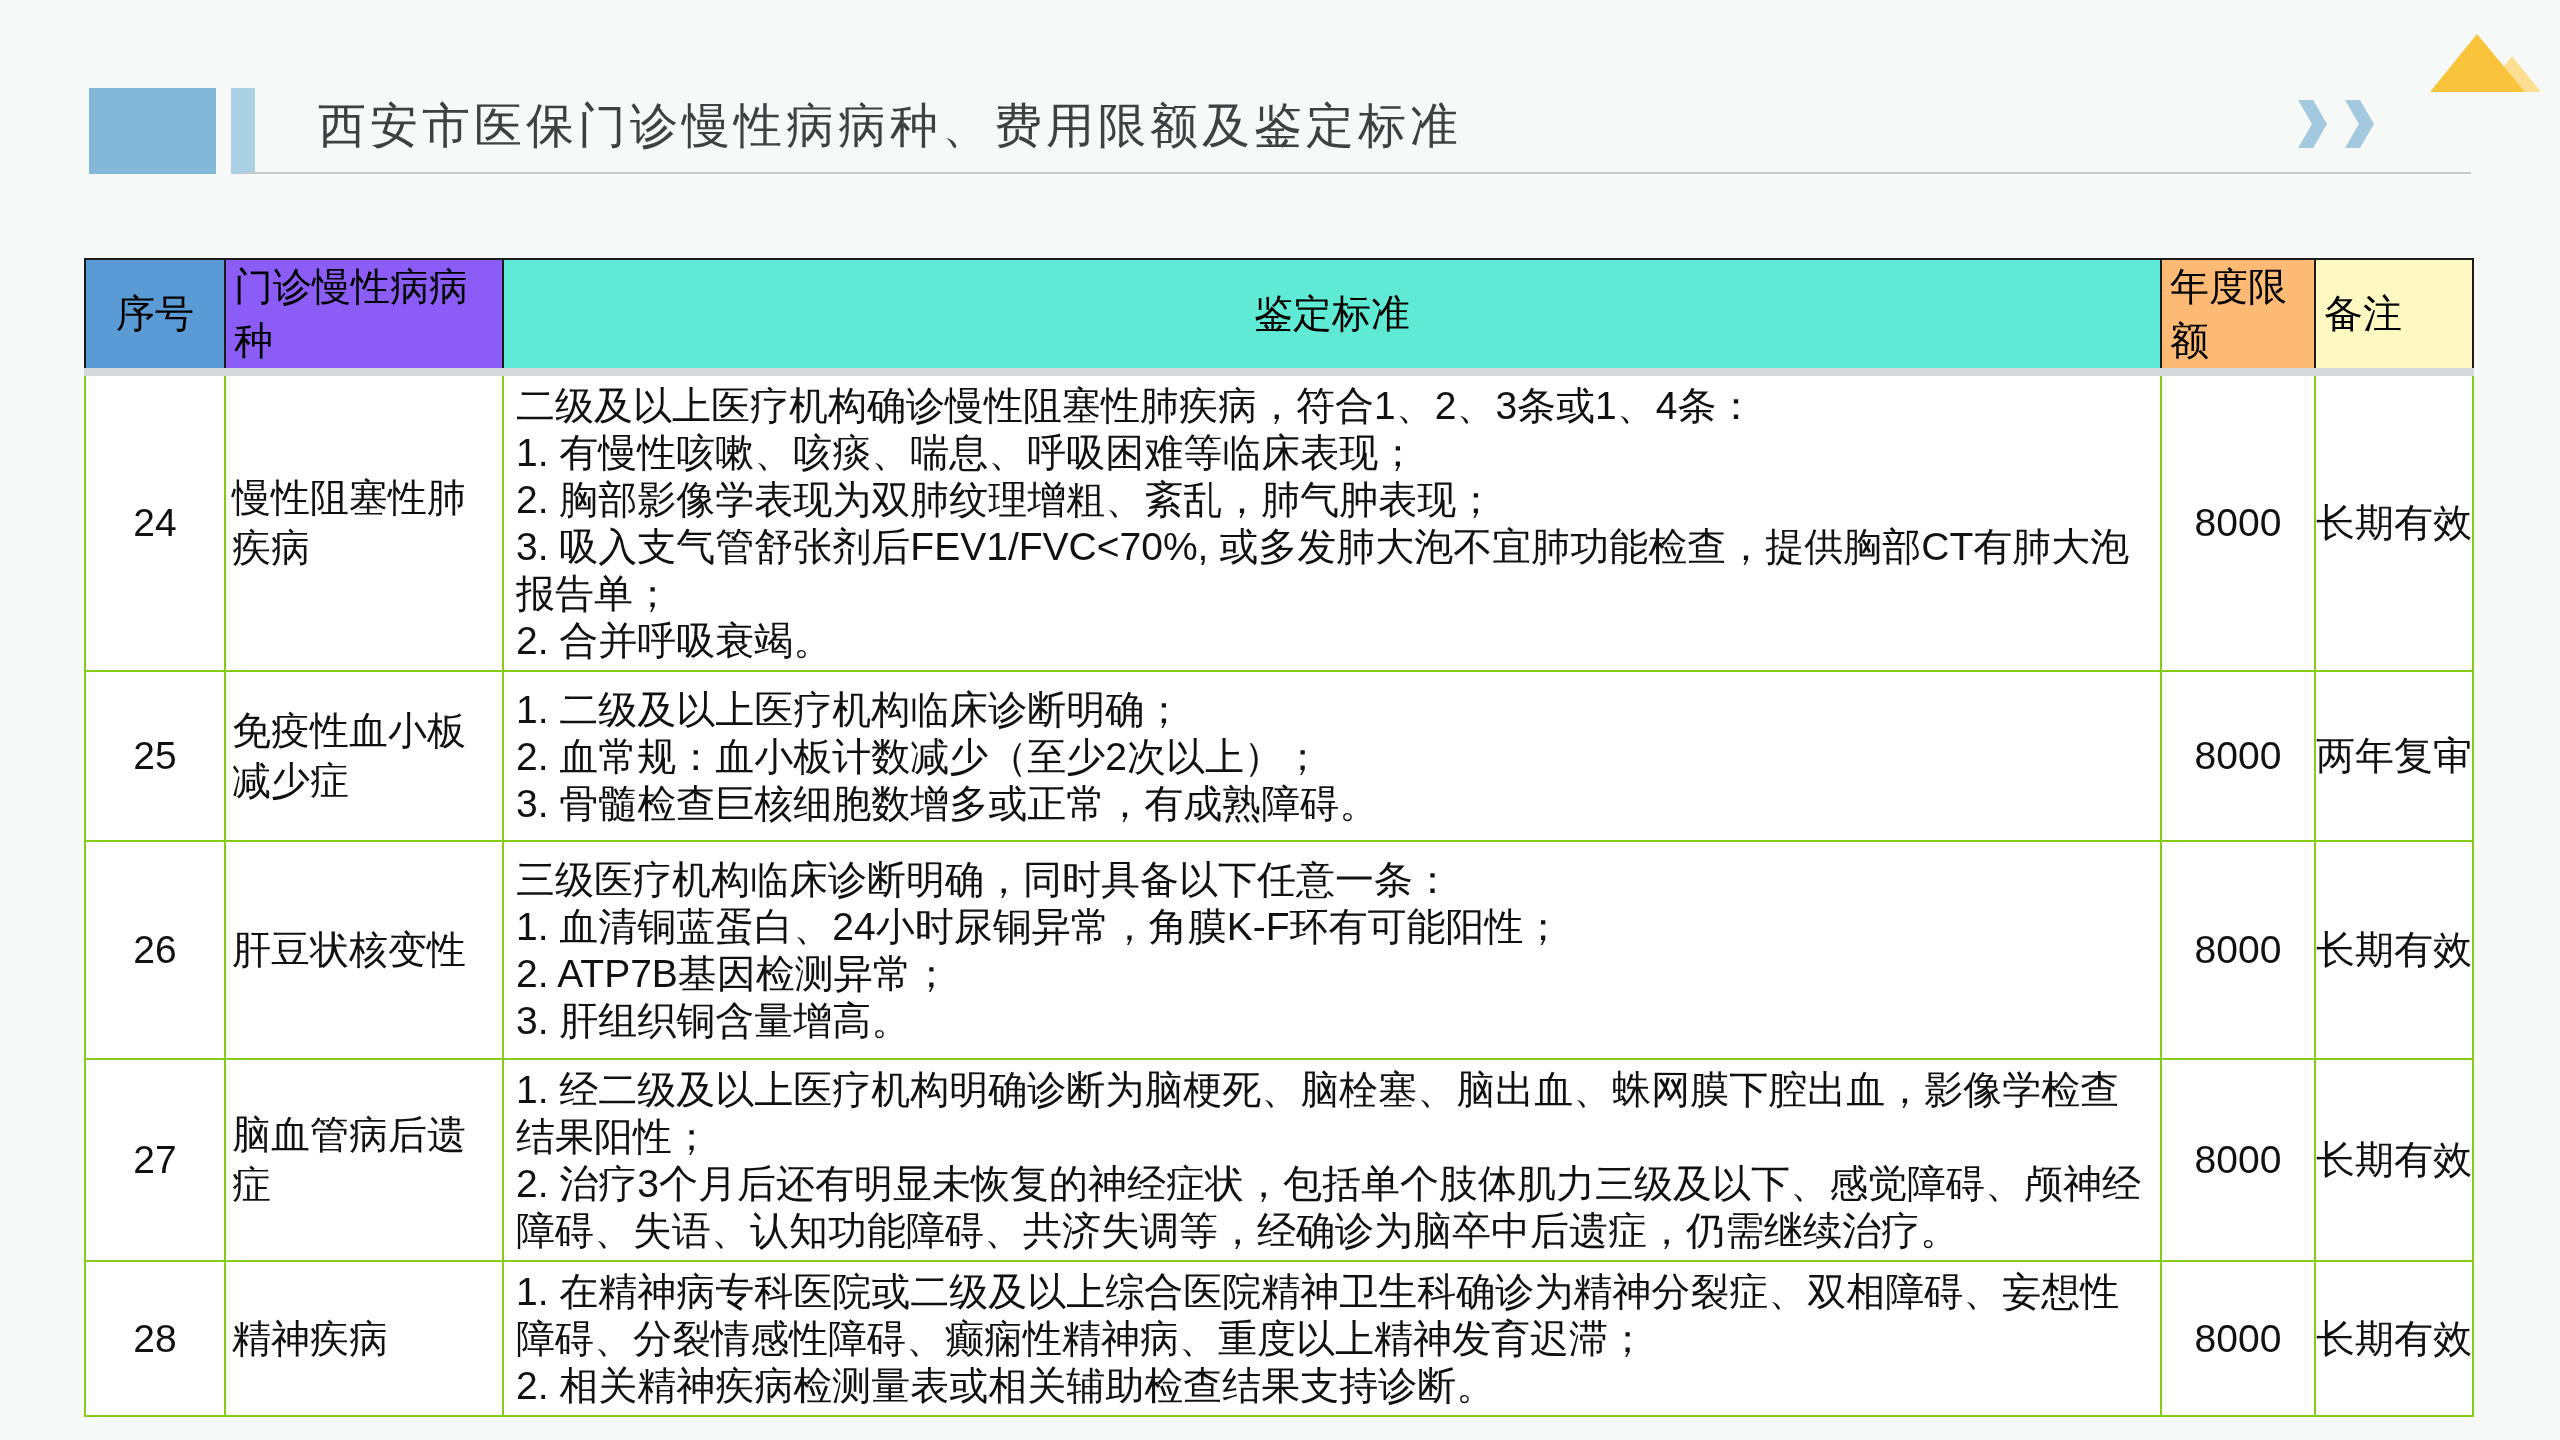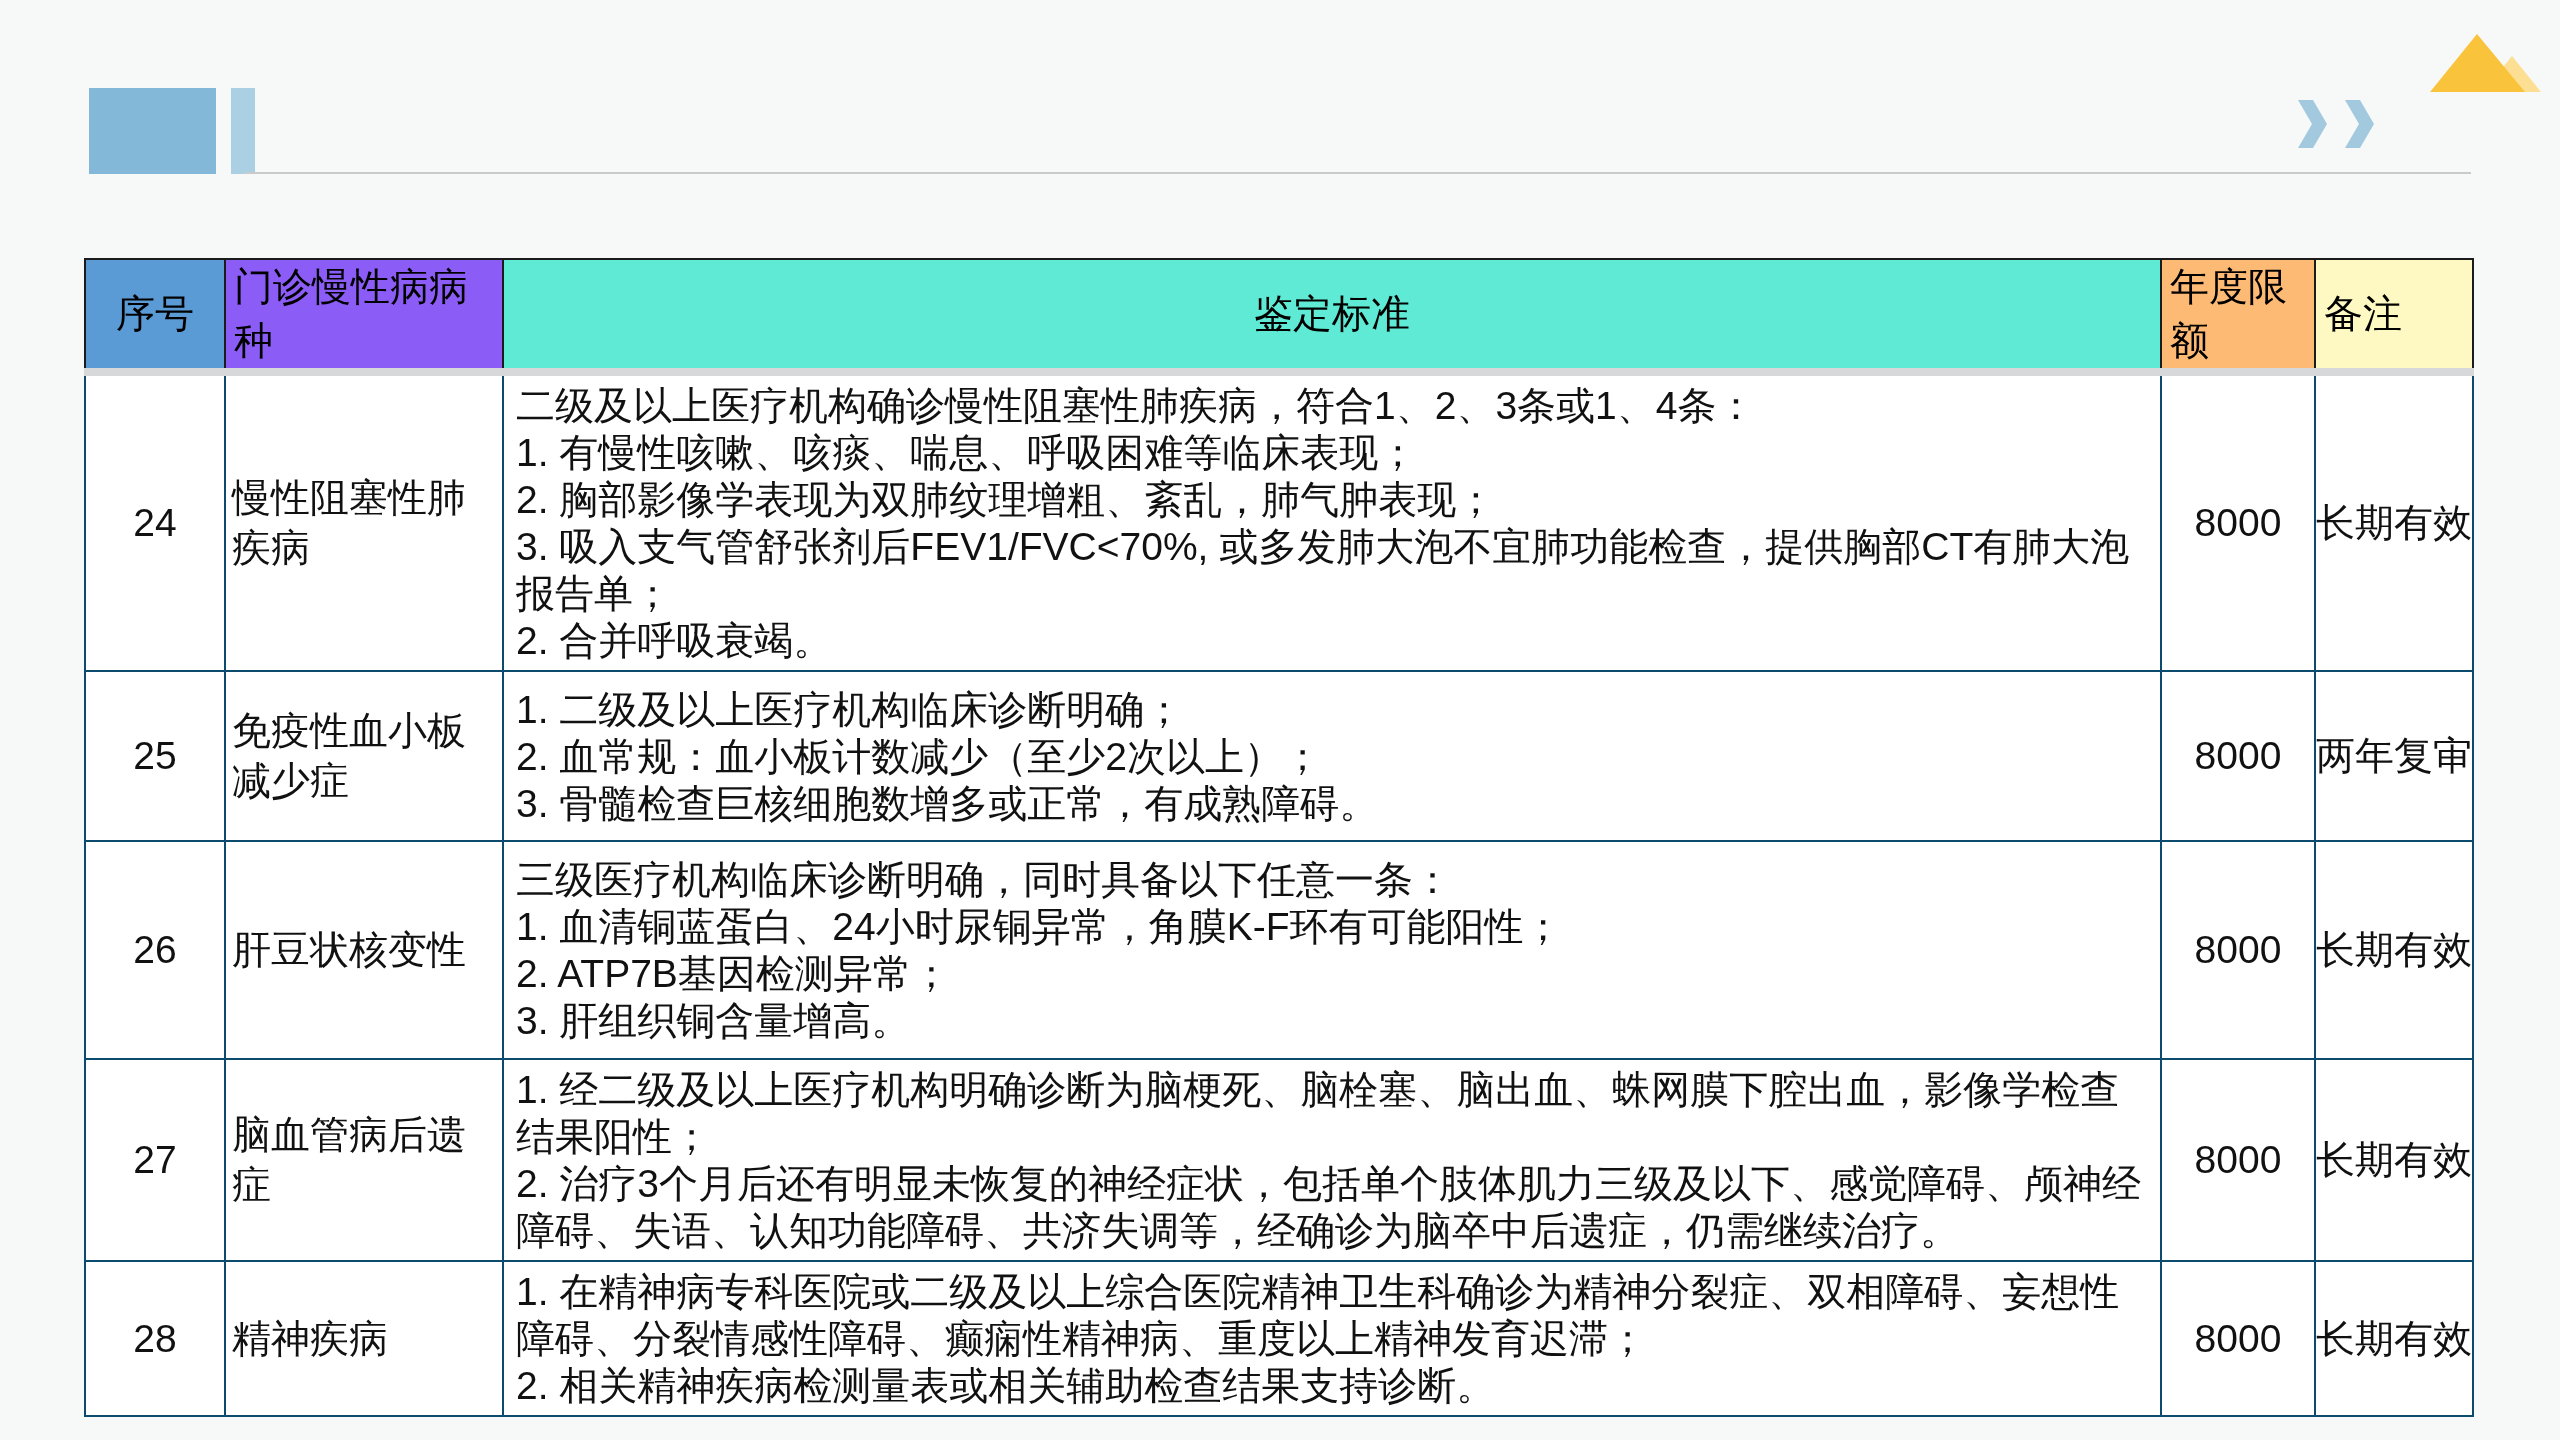--- a/index.html
+++ b/index.html
@@ -37,21 +37,21 @@
 
   th{
     height:66px;font-weight:400;color:#000;
     border:2px solid #1b1b1b;border-bottom:8px solid #d6d8d9;
     padding:0;
   }
   th.h-no,th.h-criteria{text-align:center;}
   th.h-disease,th.h-limit,th.h-remark{text-align:left;padding-left:8px;}
 
   td{
-    border:2px solid #0c4a6e;background:#ffffff;
+    border:2px solid #84cc16;background:#ffffff;
     vertical-align:middle;padding:0;
   }
   td.no{text-align:center;}
   td.disease{padding:4px 6px;line-height:50px;}
   td.criteria{padding:6px 12px;line-height:47px;}
   td.criteria .crit-line{margin:0;}
   td.limit{text-align:center;}
   td.remark{text-align:center;}
 
   tr.r24{height:268px;}
@@ -61,20 +61,21 @@
   tr.r28{height:140px;}
 </style>
 </head>
 <body>
 
 <div class="slide">
 
   <div class="accent-rect" style="background: rgb(131, 184, 217);"></div>
   <div class="accent-bar" style="background: rgb(171, 208, 228);"></div>
 
+  <h1 class="slide-title">西安市医保门诊慢性病病种、费用限额及鉴定标准</h1>
 
   <div class="title-divider" style="background: rgb(200, 202, 203);"></div>
 
   <svg class="chevrons" width="80" height="48" viewBox="0 0 80 48">
     <polygon points="0,0 15,0 29,24 15,48 0,48 14,24" style="fill: rgb(163, 201, 223);"></polygon>
     <polygon points="47,0 62,0 76,24 62,48 47,48 61,24" style="fill: rgb(163, 201, 223);"></polygon>
   </svg>
 
   <svg class="mountain" width="124" height="66" viewBox="0 0 124 66">
     <polygon points="63,65 92,29 121,65" style="fill: rgb(252, 223, 146);"></polygon>

